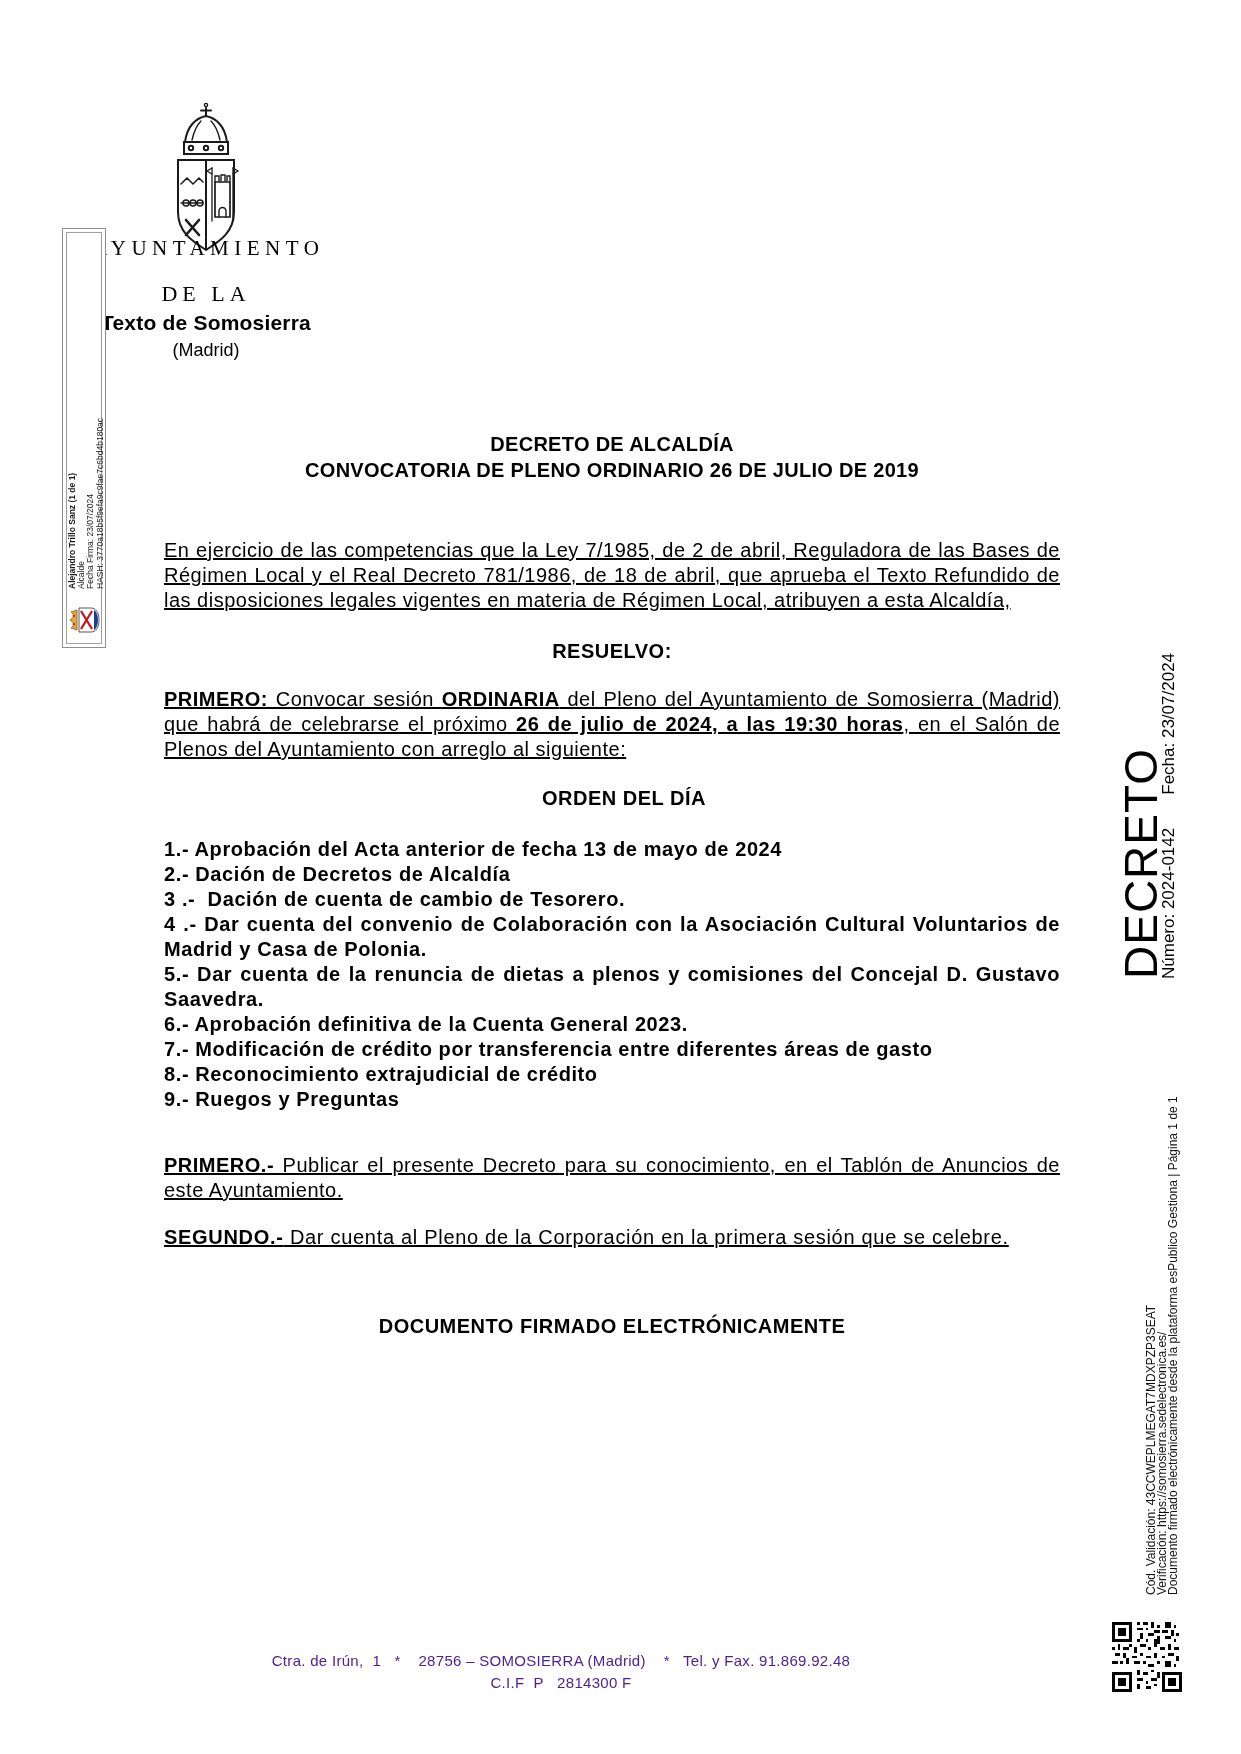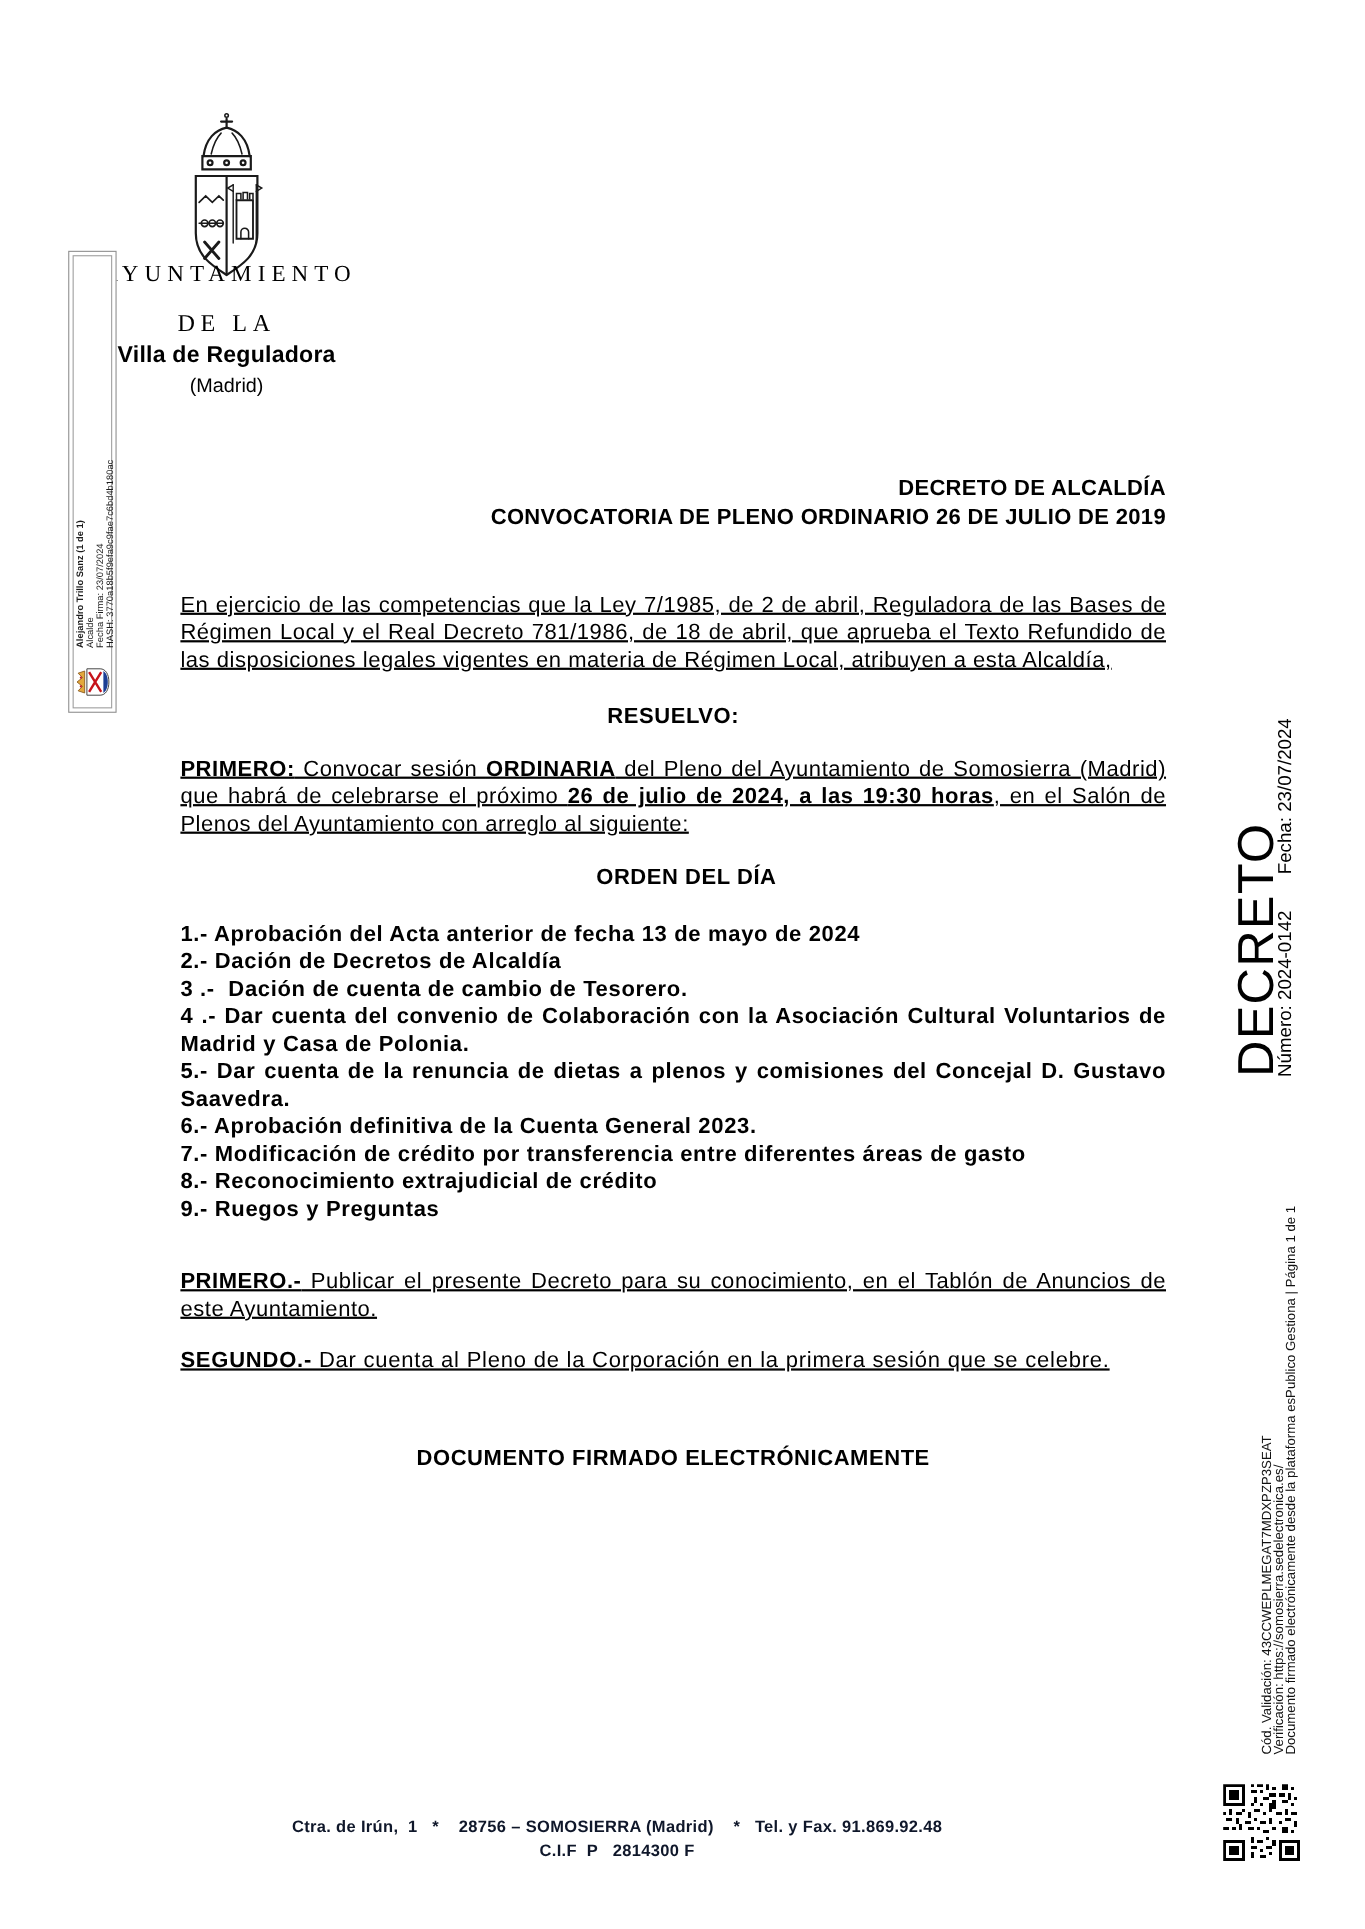--- a/index.html
+++ b/index.html
@@ -17,40 +17,40 @@
   
   .org-serif { font-family:"Liberation Serif","DejaVu Serif",serif; }
   .org1 { font-size:21px; letter-spacing:5.5px; }
   .org2 { font-size:22px; letter-spacing:5px; margin-top:20px; }
   .org3 { font-size:21px; font-weight:bold; margin-top:4px; letter-spacing:0.2px; }
   .org4 { font-size:18px; font-weight:normal; margin-top:5px; }
 
   
   .bodytxt { font-size:20px; line-height:25px; letter-spacing:0.5px;text-decoration:underline; }
   .heading { font-size:20px; font-weight:bold; letter-spacing:0.5px; }
-  .title-line { font-size:20px; font-weight:bold; line-height:25.5px; white-space:nowrap; text-align:right; letter-spacing:0.3px; }
+  .title-line { font-size:20px; font-weight:bold; line-height:25.5px; white-space:nowrap; text-align:center; letter-spacing:0.3px; }
   .agenda-line { font-size:20px; line-height:25px; font-weight:bold; letter-spacing:0.6px; text-align:justify; }
 
   
   .vt { writing-mode:vertical-rl; transform:rotate(180deg); white-space:nowrap; }
 
   .sigbox {
     border:1px solid #8f8f8f; background:#fff;
   }
   .sigbox .inner {
     position:absolute; left:3px; top:3px; right:3px; bottom:3px;
     border:1px solid #9f9f9f;
   }
   .sigtext { font-size:8.5px; line-height:9.2px; color:#1a1a1a; }
 
   .decreto-big { font-size:46px; line-height:38px; letter-spacing:1px; }
   .numline { font-size:17px; line-height:19px; }
   .valline { font-size:12px; line-height:11.5px; color:#111; }
 
-  .footer { color:#0f172a; font-weight:bold; font-size:15px; line-height:22px; letter-spacing:0.3px; }
+  .footer { color:#4c1d95; font-weight:normal; font-size:15px; line-height:22px; letter-spacing:0.3px; }
 </style>
 </head>
 <body>
 
 <div class="page">
 
   <div class="abs" style="left:166px; top:96px; width:80px; height:160px;">
     <svg width="80" height="160" viewBox="0 0 80 160">
       <g stroke="#1a1a1a" fill="none" stroke-width="2" stroke-linecap="round">
 
@@ -78,21 +78,21 @@
         <path d="M53,121 v-6 a3.5,3.5 0 0 1 7,0 v6" stroke-width="1.4"></path>
         <path d="M46,72 v53 M67,72 v53" stroke-width="1.3"></path>
         <path d="M46,72 l-5,3 5,3 M67,72 l5,3 -5,3" stroke-width="1.3"></path>
       </g>
     </svg>
   </div>
 
   <div class="abs ctr" style="left:92px; top:236px; width:228px;">
     <div class="org-serif org1">AYUNTAMIENTO</div>
     <div class="org-serif org2">DE LA</div>
-    <div class="org3">Villa de Reguladora</div>
+    <div class="org3">Texto de Somosierra</div>
     <div class="org4">(Madrid)</div>
   </div>
 
   <div class="abs sigbox" style="left:62px; top:228px; width:42px; height:418px;">
     <div class="inner"></div>
     <div class="abs vt sigtext" style="left:5px; bottom:58px; width:34px; height:330px;">
       <div class="b">Alejandro Trillo Sanz (1 de 1)</div>
       <div>Alcalde</div>
       <div>Fecha Firma: 23/07/2024</div>
       <div>HASH: 3770a18b5f9efa9c9fae7c6bd4b180ac</div>

